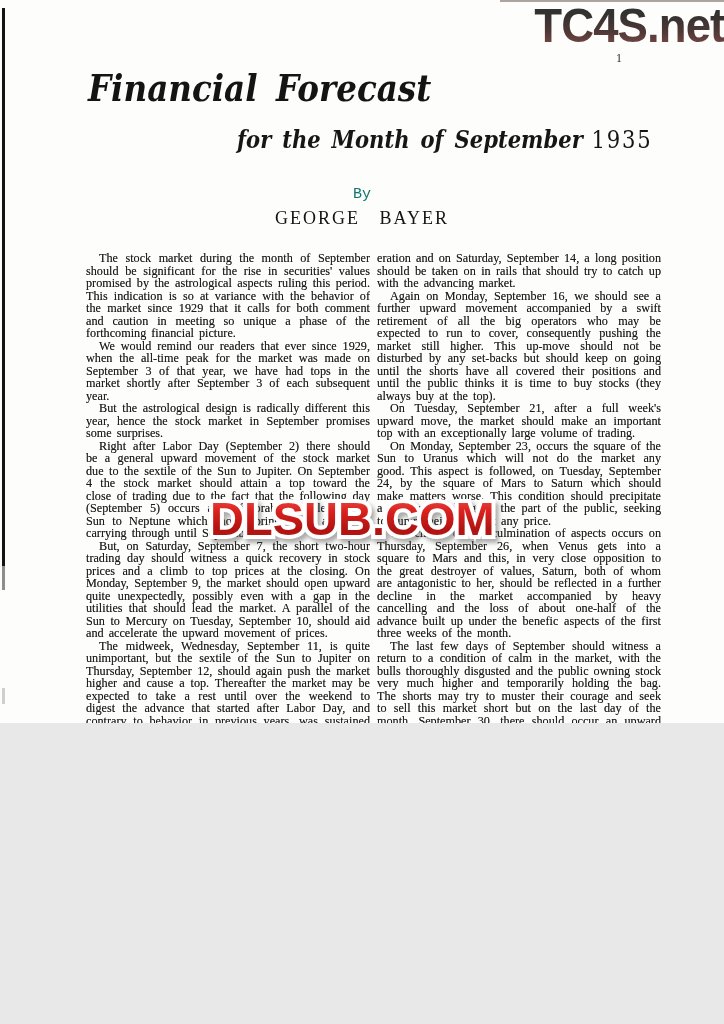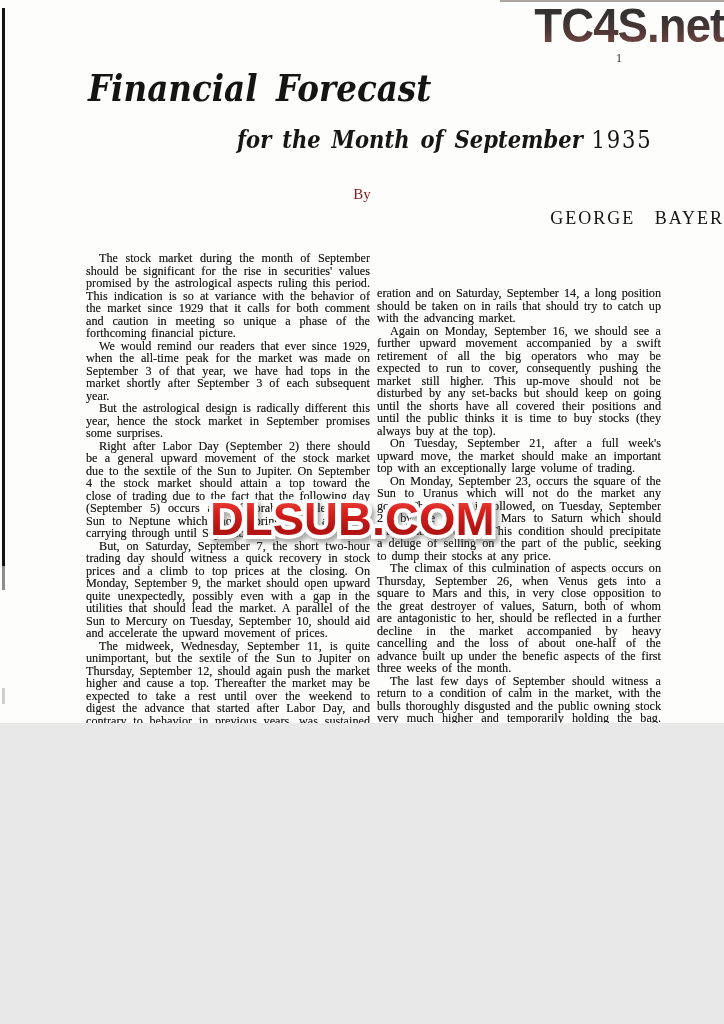--- a/index.html
+++ b/index.html
@@ -48,40 +48,40 @@
     position:absolute; left:237px; top:125px;
     font-family:"DejaVu Serif", serif;
     font-size:24px; color:#161616; white-space:nowrap;
     transform:scaleX(0.88); transform-origin:left top;
   }
   .subtitle .sub-italic { font-style:italic; font-weight:600; word-spacing:4px; }
   .subtitle .sub-year { font-style:normal; font-weight:normal; padding-left:10px; letter-spacing:2px; }
 
   .byline {
     position:absolute; left:0; top:186px; width:724px;
-    text-align:center; font-size:15px; color:#7f1d1d;
+    text-align:center; font-size:15px; color:#0f766e;font-family:Liberation Mono, monospace;
   }
   .author {
     position:absolute; left:0; top:208px; width:724px;
-    text-align:right; font-size:18px; color:#141414;
+    text-align:center; font-size:18px; color:#141414;
     letter-spacing:2px; word-spacing:13px;
   }
 
   
   .col {
     position:absolute; top:252px; width:284px; height:648px;
     font-size:12.2px; line-height:12.5px;
     text-align:justify; color:#1c1c1c;
     word-spacing:2px; overflow:hidden;
     text-shadow:0 0 0.5px rgba(20,20,20,0.55);
   }
   .col-left  { left:86px; }
   .col-right { left:377px; }
   .col p { margin:0; text-indent:13px; }
-  .col p.noindent { text-indent:0;margin-top:35px; }
+  .col p.noindent { text-indent:0; }
 
   
   .dlsub {
     position:absolute; left:210px; top:496px;
     font-family:"Liberation Sans", sans-serif;
     font-weight:bold; font-size:47px; line-height:1;
     letter-spacing:0px; white-space:nowrap;
     transform:scaleY(0.98); transform-origin:left top;
   }
   .dlsub .layer-back {

